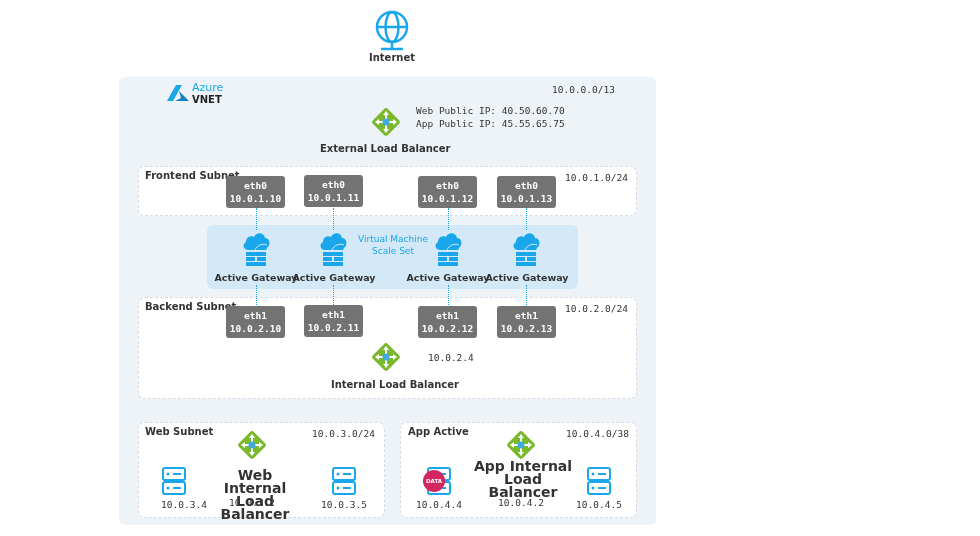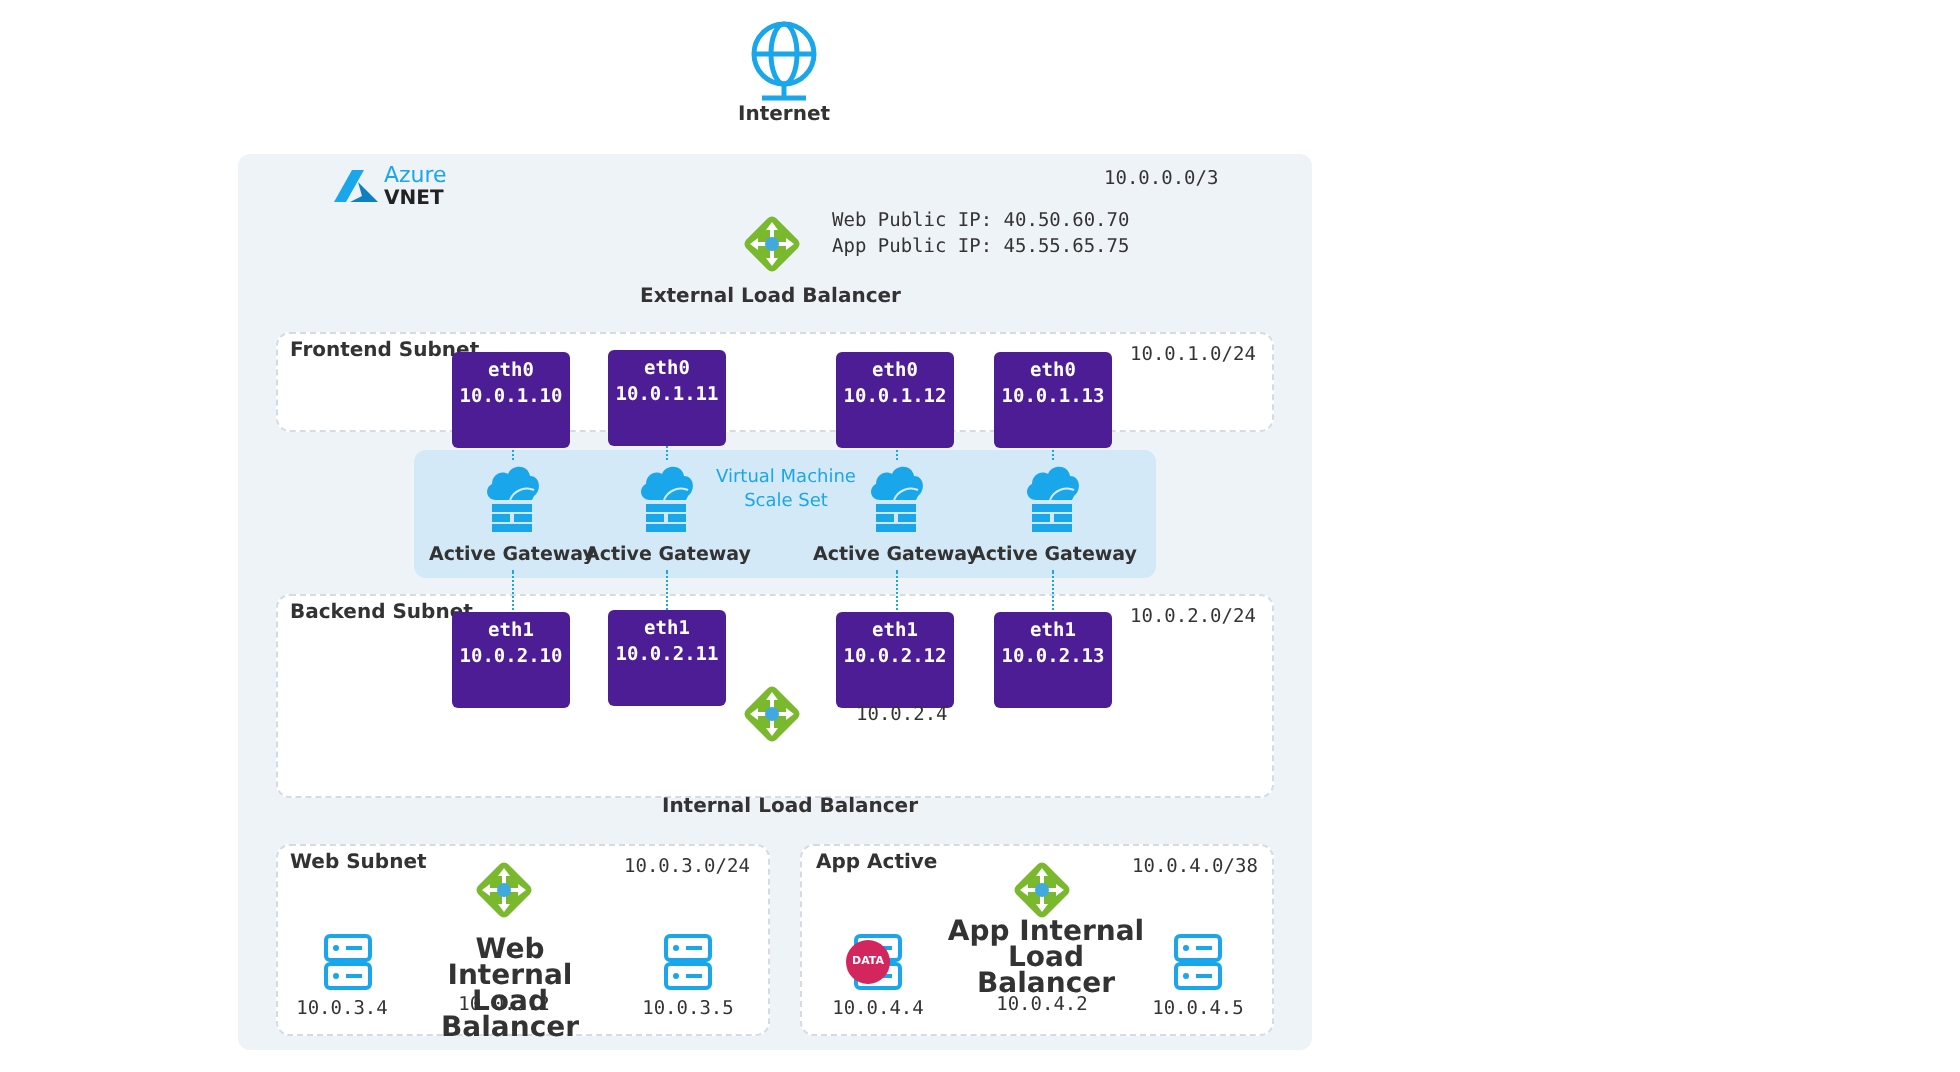--- a/index.html
+++ b/index.html
@@ -32,21 +32,21 @@
   #web-subnet { left:138px; top:422px; width:245px; height:94px; }
   #app-subnet { left:400px; top:422px; width:235px; height:94px; }
   .subnet-title { font-size:10px; font-weight:bold; color:#333; }
   .subnet-cidr { font-size:9.5px; color:#333; }
 
   
   #vmss { left:207px; top:225px; width:371px; height:64px; background:#d3e9f7; border-radius:6px; }
   #vmss-label { left:350px; top:233px; width:86px; text-align:center; font-size:9px; color:#1aa6ea; line-height:12px; }
 
   
-  .nic { width:59px; height:48px; background:#4c1d95; border-radius:3px; color:#fff;
+  .nic { width:59px; height:32px; background:#737373; border-radius:3px; color:#fff;
          font-family:"DejaVu Sans Mono", monospace; font-size:9.5px; font-weight:bold;
          text-align:center; line-height:13px; box-sizing:border-box; padding-top:3px; }
 
   .vline { width:0; border-left:1px dotted #1aa6ea; }
 
   .gw-icon { width:30px; height:38px; }
   .gw-label { font-size:9.5px; font-weight:bold; color:#333; width:90px; text-align:center; }
 
   .server-icon { width:24px; height:28px; }
   .ip-text { font-size:9.5px; color:#333; text-align:center; }
@@ -67,21 +67,21 @@
 </svg>
 <div id="internet-label" class="abs">Internet</div>
 
 <div id="vnet" class="abs"></div>
 <svg id="azure-logo" class="abs" viewBox="0 0 22 18">
   <path d="M9 1 L15 1 L6 17 L0 17 Z" fill="#1aa6ea"></path>
   <path d="M12 7 L22 17 L8 17 L14 14 Z" fill="#0f7fc2"></path>
 </svg>
 <div id="azure-text" class="abs">Azure</div>
 <div id="vnet-text" class="abs">VNET</div>
-<div id="vnet-cidr" class="abs mono">10.0.0.0/3</div>
+<div id="vnet-cidr" class="abs mono">10.0.0.0/13</div>
 
 <svg id="ext-lb-icon" class="abs lb-icon" viewBox="0 0 30 30">
   <rect x="4.4" y="4.4" width="21.2" height="21.2" rx="3" transform="rotate(45 15 15)" fill="#7ab82e"></rect>
   <path d="M15 4 L12 8 L14 8 L14 12 L16 12 L16 8 L18 8 Z M15 26 L12 22 L14 22 L14 18 L16 18 L16 22 L18 22 Z M4 15 L8 12 L8 14 L12 14 L12 16 L8 16 L8 18 Z M26 15 L22 12 L22 14 L18 14 L18 16 L22 16 L22 18 Z" fill="#ffffff"></path>
   <circle cx="15" cy="15" r="3.5" fill="#3fa9e0"></circle>
 </svg>
 <div id="web-pip" class="abs mono">
   <div>Web Public IP: 40.50.60.70</div>
   <div>App Public IP: 45.55.65.75</div>
 </div>
@@ -180,21 +180,21 @@
   <div>eth1</div>
   <div>10.0.2.13</div>
 </div>
 
 <svg class="abs lb-icon" style="left:371px;top:342px;" viewBox="0 0 30 30">
   <rect x="4.4" y="4.4" width="21.2" height="21.2" rx="3" transform="rotate(45 15 15)" fill="#7ab82e"></rect>
   <path d="M15 4 L12 8 L14 8 L14 12 L16 12 L16 8 L18 8 Z M15 26 L12 22 L14 22 L14 18 L16 18 L16 22 L18 22 Z M4 15 L8 12 L8 14 L12 14 L12 16 L8 16 L8 18 Z M26 15 L22 12 L22 14 L18 14 L18 16 L22 16 L22 18 Z" fill="#ffffff"></path>
   <circle cx="15" cy="15" r="3.5" fill="#3fa9e0"></circle>
 </svg>
 <div class="abs mono" style="left:428px;top:352px;font-size:9.5px;color:#333;">10.0.2.4</div>
-<div class="abs" style="left:320px;top:398px;width:150px;text-align:center;font-size:10px;font-weight:bold;color:#333;">Internal Load Balancer</div>
+<div class="abs" style="left:320px;top:379px;width:150px;text-align:center;font-size:10px;font-weight:bold;color:#333;">Internal Load Balancer</div>
 
 <div id="web-subnet" class="abs subnet"></div>
 <div class="abs subnet-title" style="left:145px;top:426px;">Web Subnet</div>
 <div class="abs subnet-cidr mono" style="left:312px;top:428px;">10.0.3.0/24</div>
 <svg class="abs lb-icon" style="left:237px;top:430px;" viewBox="0 0 30 30">
   <rect x="4.4" y="4.4" width="21.2" height="21.2" rx="3" transform="rotate(45 15 15)" fill="#7ab82e"></rect>
   <path d="M15 4 L12 8 L14 8 L14 12 L16 12 L16 8 L18 8 Z M15 26 L12 22 L14 22 L14 18 L16 18 L16 22 L18 22 Z M4 15 L8 12 L8 14 L12 14 L12 16 L8 16 L8 18 Z M26 15 L22 12 L22 14 L18 14 L18 16 L22 16 L22 18 Z" fill="#ffffff"></path>
   <circle cx="15" cy="15" r="3.5" fill="#3fa9e0"></circle>
 </svg>
 <div class="abs lb-label" style="left:205px;top:469px;width:100px;">
@@ -204,21 +204,21 @@
 <div class="abs ip-text mono" style="left:222px;top:497px;width:60px;">10.0.3.2</div>
 
 <svg class="abs server-icon" style="left:162px;top:467px;" viewBox="0 0 24 28">
   <rect x="1" y="1" width="22" height="12" rx="2" fill="none" stroke="#1aa6ea" stroke-width="2"></rect>
   <rect x="1" y="15" width="22" height="12" rx="2" fill="none" stroke="#1aa6ea" stroke-width="2"></rect>
   <circle cx="6" cy="7" r="1.5" fill="#1aa6ea"></circle>
     <line x1="11" y1="7" x2="19" y2="7" stroke="#1aa6ea" stroke-width="2"></line>
   <circle cx="6" cy="21" r="1.5" fill="#1aa6ea"></circle>
     <line x1="11" y1="21" x2="19" y2="21" stroke="#1aa6ea" stroke-width="2"></line>
 </svg>
-<div class="abs ip-text mono" style="left:141px;top:499px;width:60px;text-align:center;">10.0.3.4</div>
+<div class="abs ip-text mono" style="left:154px;top:499px;width:60px;text-align:center;">10.0.3.4</div>
 <svg class="abs server-icon" style="left:332px;top:467px;" viewBox="0 0 24 28">
   <rect x="1" y="1" width="22" height="12" rx="2" fill="none" stroke="#1aa6ea" stroke-width="2"></rect>
   <rect x="1" y="15" width="22" height="12" rx="2" fill="none" stroke="#1aa6ea" stroke-width="2"></rect>
   <circle cx="6" cy="7" r="1.5" fill="#1aa6ea"></circle>
     <line x1="11" y1="7" x2="19" y2="7" stroke="#1aa6ea" stroke-width="2"></line>
   <circle cx="6" cy="21" r="1.5" fill="#1aa6ea"></circle>
     <line x1="11" y1="21" x2="19" y2="21" stroke="#1aa6ea" stroke-width="2"></line>
 </svg>
 <div class="abs ip-text mono" style="left:314px;top:499px;width:60px;">10.0.3.5</div>
 

